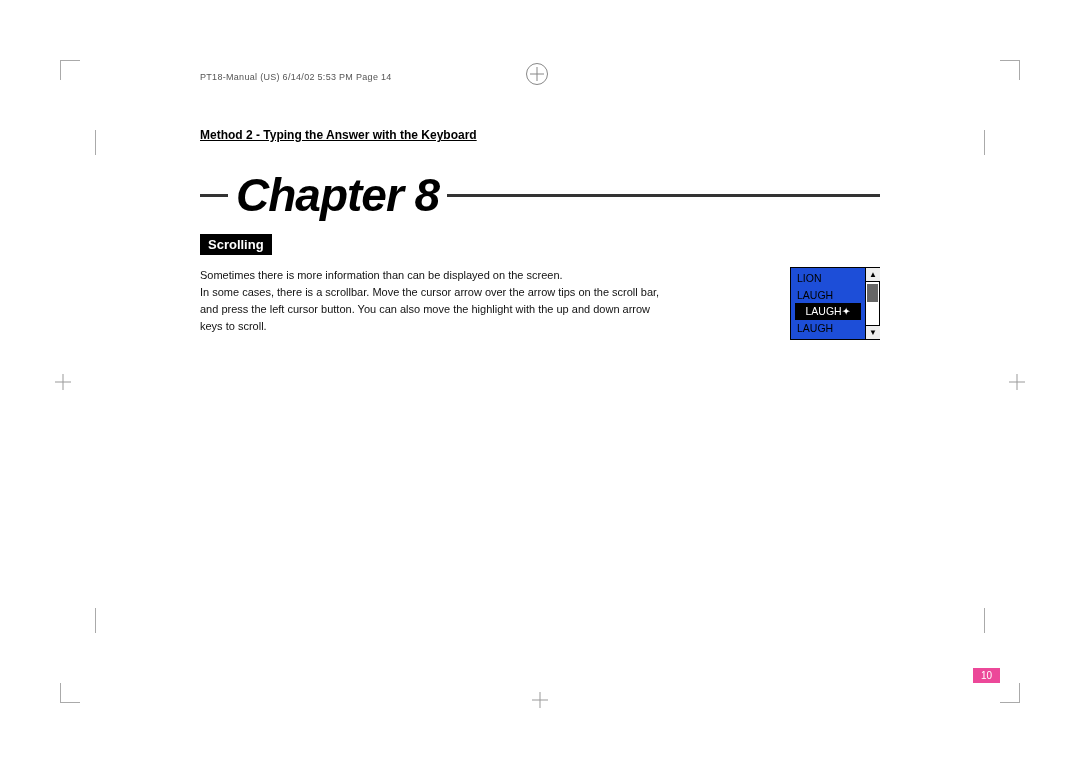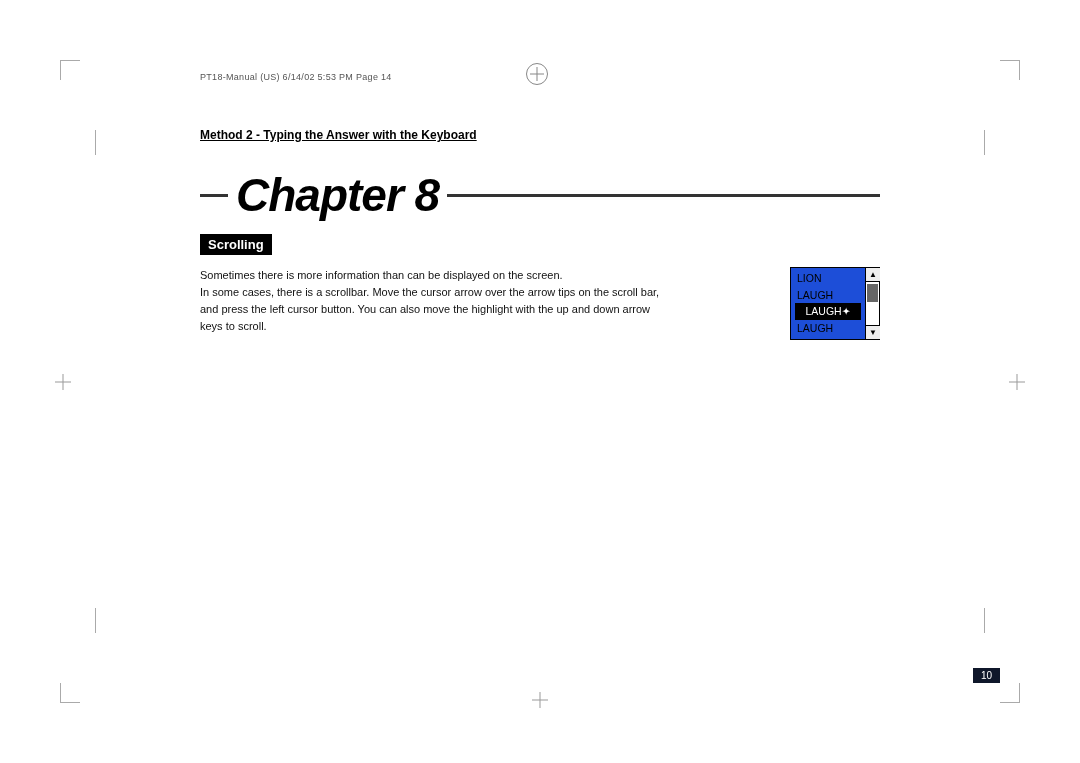--- a/index.html
+++ b/index.html
@@ -288,21 +288,21 @@
     }
 
     
     .page-number {
       position: absolute;
       bottom: 80px;
       right: 80px;
       font-family: Arial, Helvetica, sans-serif;
       font-size: 10px;
       color: #fff;
-      background: #0f172a;
+      background: #ec4899;
       padding: 2px 8px;
     }
 
     
     .side-line-left {
       position: absolute;
       left: 95px;
       top: 130px;
       width: 1px;
       height: 25px;

